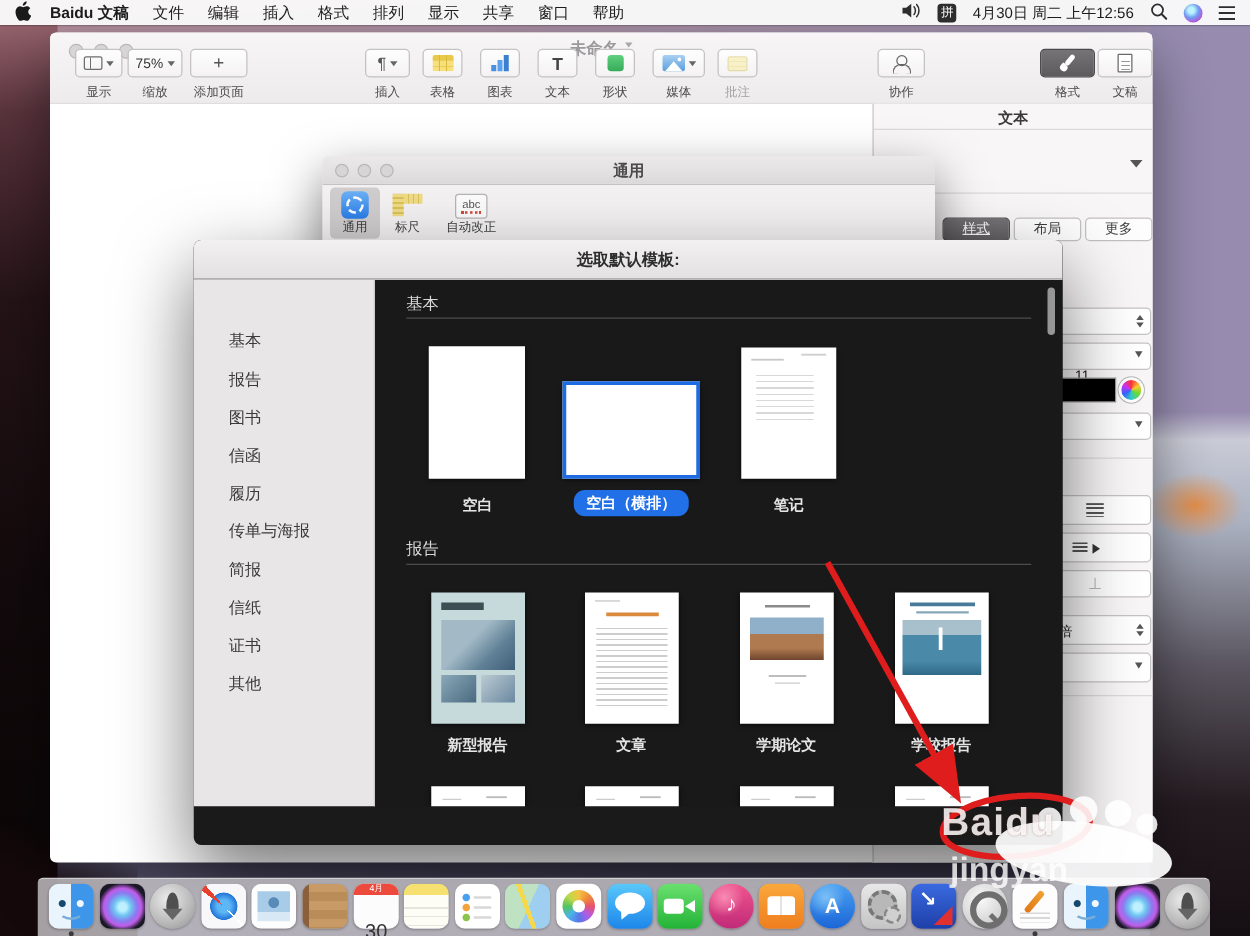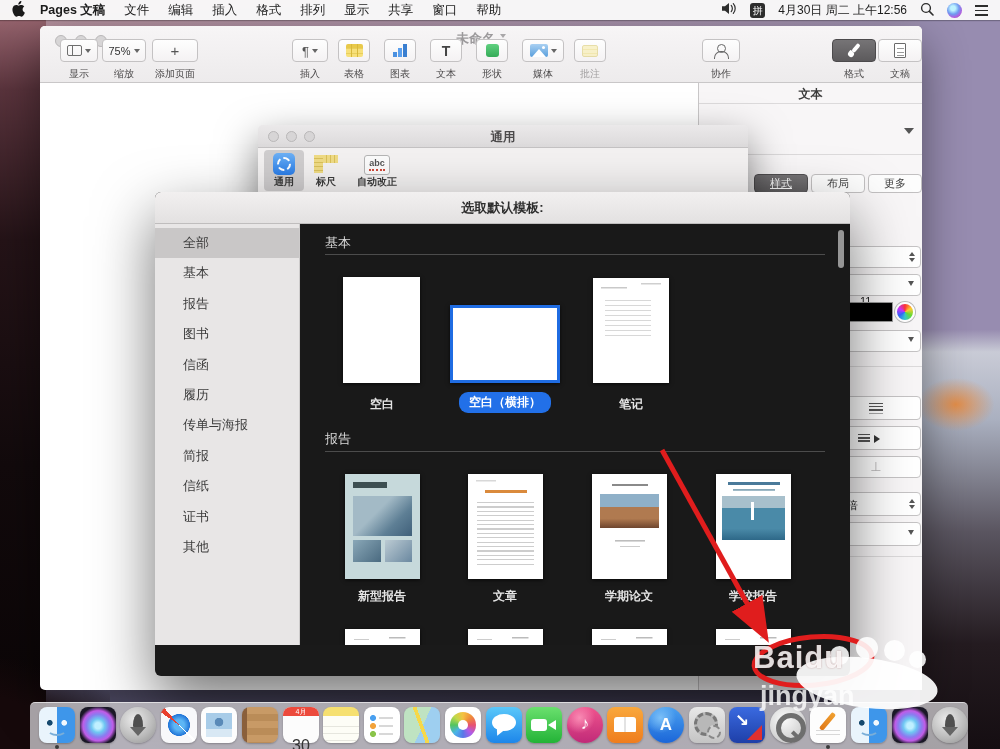--- a/index.html
+++ b/index.html
@@ -84,21 +84,21 @@
 .findent::after{content:"";position:absolute;left:26px;top:7px;width:12px;height:9px;background:repeating-linear-gradient(180deg,#555 0 1.5px,rgba(0,0,0,0) 1.5px 3.2px);}
 .findent::before{content:"";position:absolute;left:42px;top:8px;border:4px solid transparent;border-left:6px solid #333;}
 .fbalign{color:#b8b6b7;font-size:13px;text-align:center;line-height:20px;}
 .fspacing{font-size:11px;color:#222;padding:5px 0 0 23px;}
 
 
 .prwin{position:absolute;left:258px;top:125px;width:490px;height:260px;border-radius:5px;background:#ececec;box-shadow:0 16px 40px rgba(0,0,0,.5);z-index:10;}
 .prhead{position:absolute;left:0;top:0;right:0;height:23px;background:linear-gradient(#ebe9ea,#dcdadb);border-bottom:1px solid #c4c2c3;border-radius:5px 5px 0 0;}
 .prtitle{position:absolute;top:4px;left:0;right:0;text-align:center;font-size:12.5px;font-weight:bold;color:#4c4a4b;}
 .prtoolbar{position:absolute;top:23px;left:0;right:0;height:45px;background:#f3f1f1;border-bottom:1px solid #cfcdce;}
-.prtab{position:absolute;top:2px;height:41px;border-radius:4px;text-align:center;font-weight:bold;}
+.prtab{position:absolute;top:2px;height:41px;border-radius:4px;text-align:center;}
 .prtab.sel{background:#cfcdce;}
 .prtab .plabel{position:absolute;bottom:2px;left:0;right:0;font-size:10px;color:#3c3c3c;}
 .pgear{position:absolute;left:50%;top:3px;transform:translateX(-50%);width:22px;height:22px;border-radius:5px;background:linear-gradient(#6db1f5,#2a7de8);}
 .pgear::after{content:"";position:absolute;inset:4px;border:2px dashed #fff;border-radius:50%;}
 .pruler{position:absolute;left:50%;top:5px;transform:translateX(-50%);width:24px;height:18px;}
 .pruler::before{content:"";position:absolute;left:0;top:0;width:9px;height:18px;background:repeating-linear-gradient(180deg,#efdb85 0 3px,#d9c05a 3px 4px);}
 .pruler::after{content:"";position:absolute;left:9px;top:0;width:15px;height:8px;background:repeating-linear-gradient(90deg,#efdb85 0 3px,#d9c05a 3px 4px);}
 .pabc{position:absolute;left:50%;top:5px;transform:translateX(-50%);width:26px;height:20px;background:#fbfbfb;border:1px solid #b5b5b5;border-radius:3px;font-size:9px;color:#555;line-height:14px;}
 .pabc::after{content:"";position:absolute;left:4px;bottom:3px;right:4px;border-bottom:2px dotted #d04a3a;}
 
@@ -227,21 +227,21 @@
 
 <div class="wall"></div>
 <div class="wall-left"></div>
 <div class="wall-right"></div>
 <div class="wall-bl"></div>
 
 <div class="menubar">
   <span><svg width="13" height="16" viewBox="0 0 16 20">
         <path fill="#1a1a1a" d="M13.1 10.6c0-2.4 2-3.6 2.1-3.7-1.1-1.7-2.9-1.9-3.5-1.9-1.5-.2-2.9 0.9-3.6 0.9-.7 0-1.9-.9-3.1-.9C3.4 5 2 5.9 1.2 7.4c-1.7 3-.4 7.4 1.2 9.8.8 1.2 1.8 2.5 3 2.4 1.2 0 1.7-.8 3.2-.8s1.9.8 3.2.8c1.3 0 2.1-1.2 2.9-2.4.9-1.4 1.3-2.7 1.3-2.8-.1 0-2.8-1-2.9-3.8zM10.6 3.1c.7-.8 1.1-1.9 1-3.1-1 0-2.2.7-2.9 1.5-.6.7-1.2 1.9-1 3 1.1.1 2.2-.6 2.9-1.4z"></path>
       </svg></span>
-  <span class="mitem app">Pages 文稿</span>
+  <span class="mitem app">Baidu 文稿</span>
   <span class="mitem">文件</span>
   <span class="mitem">编辑</span>
   <span class="mitem">插入</span>
   <span class="mitem">格式</span>
   <span class="mitem">排列</span>
   <span class="mitem">显示</span>
   <span class="mitem">共享</span>
   <span class="mitem">窗口</span>
   <span class="mitem">帮助</span>
   <span class="mspacer"></span>
@@ -395,21 +395,20 @@
     <div class="prtab" style="left:90px;width:58px">
       <span class="pabc">abc</span>
       <span class="plabel">自动改正</span>
     </div>
   </div>
 </div>
 
 <div class="dlg">
   <div class="dlg-head">选取默认模板:</div>
   <div class="dlg-side">
-    <div class="sitem sel" style="top:4px">全部</div>
     <div class="sitem" style="top:34px">基本</div>
     <div class="sitem" style="top:65px">报告</div>
     <div class="sitem" style="top:95px">图书</div>
     <div class="sitem" style="top:126px">信函</div>
     <div class="sitem" style="top:186px">传单与海报</div>
     <div class="sitem" style="top:156px">履历</div>
     <div class="sitem" style="top:217px">简报</div>
     <div class="sitem" style="top:247px">信纸</div>
     <div class="sitem" style="top:278px">证书</div>
     <div class="sitem" style="top:308px">其他</div>

